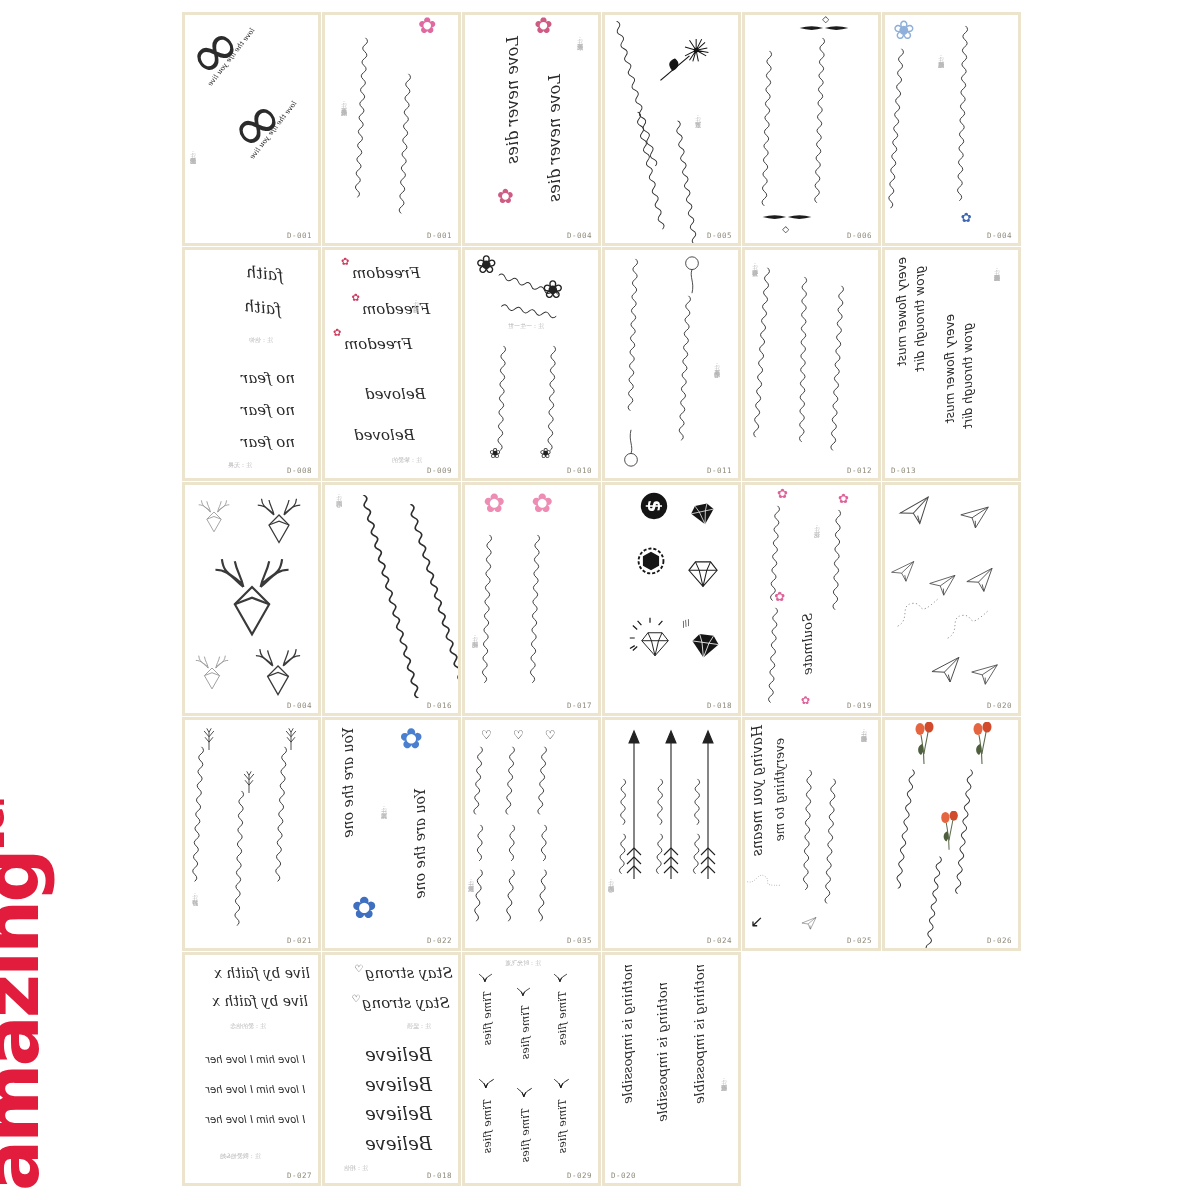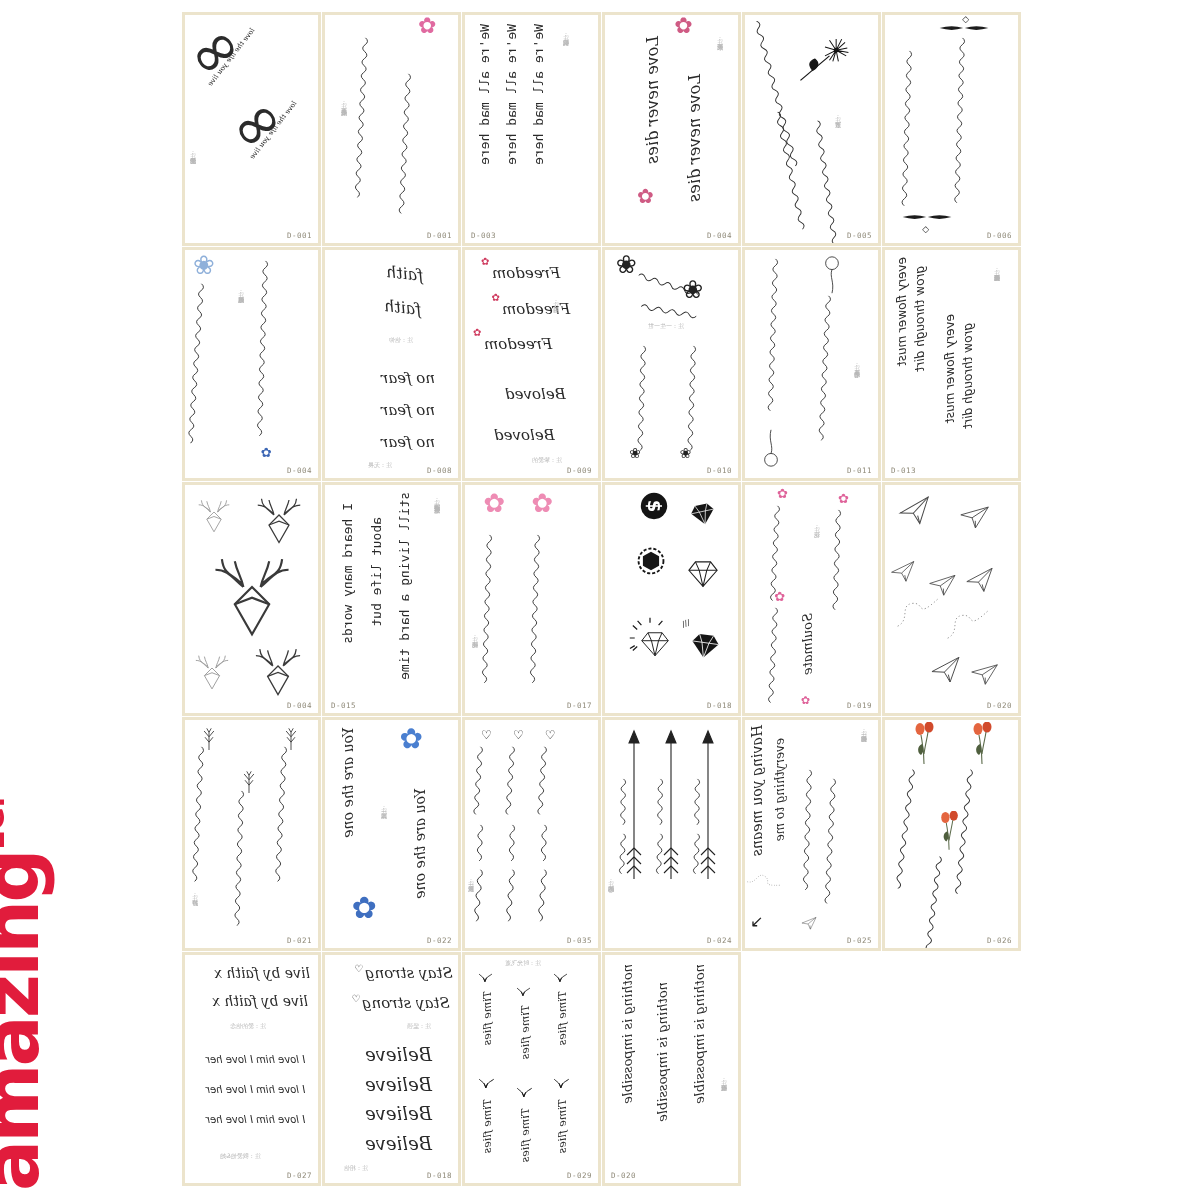--- a/index.html
+++ b/index.html
@@ -53,29 +53,20 @@
           <svg width="140" height="9" viewBox="0 0 140 8" preserveAspectRatio="none" fill="none" stroke="#2e2e2e" stroke-width="0.85" stroke-linecap="round">
             <path d="M0 4 q3.5 -4 7 0 t 7 0 t 7 0 t 7 0 t 7 0 t 7 0 t 7 0 t 7 0 t 7 0 t 7 0 t 7 0 t 7 0 t 7 0 t 7 0 t 7 0 t 7 0 t 7 0 t 7 0 t 7 0 t 7 0"></path>
           </svg>
         </div>
         <div class="el plain vt" style="left: 12%; top: 36%; font-size: 6px; color: rgb(184, 184, 184); transform: scaleX(-1);">注：心之所愿 无所不成</div>
       </div>
       <span class="cid">D-001</span>
     </div>
     <div class="card">
       <div class="art">
-        <div class="el print vt" style="left: 10%; top: 4%; font-size: 13px; color: rgb(42, 42, 42); transform: scaleX(-1);">We're all mad here</div>
-        <div class="el print vt" style="left: 30%; top: 4%; font-size: 13px; color: rgb(42, 42, 42); transform: scaleX(-1);">We're all mad here</div>
-        <div class="el print vt" style="left: 50%; top: 4%; font-size: 13px; color: rgb(42, 42, 42); transform: scaleX(-1);">We're all mad here</div>
-        <div class="el plain vt" style="left: 74%; top: 6%; font-size: 6px; color: rgb(184, 184, 184); transform: scaleX(-1);">注：我们都疯了</div>
-      </div>
-      <span class="cid left">D-003</span>
-    </div>
-    <div class="card">
-      <div class="art">
         <div class="el plain" style="left: 52%; top: 0%; font-size: 22px; color: rgb(207, 91, 132);">✿</div>
         <div class="el script vt" style="left: 30%; top: 9%; font-size: 16px; color: rgb(42, 42, 42); transform: scaleX(-1);">Love never dies</div>
         <div class="el script vt" style="left: 62%; top: 26%; font-size: 16px; color: rgb(42, 42, 42); transform: scaleX(-1);">Love never dies</div>
         <div class="el plain" style="left: 24%; top: 75%; font-size: 20px; color: rgb(207, 91, 132);">✿</div>
         <div class="el plain vt" style="left: 84%; top: 8%; font-size: 6px; color: rgb(184, 184, 184); transform: scaleX(-1);">注：爱情永不死</div>
       </div>
       <span class="cid">D-004</span>
     </div>
     <div class="card">
       <div class="art">
@@ -235,20 +226,41 @@
             <circle cx="11" cy="9" r="7"></circle>
             <path d="M11 16 C8 24 14 30 11 42"></path>
           </svg>
         </div>
         <div class="el plain vt" style="left: 82%; top: 48%; font-size: 6px; color: rgb(184, 184, 184); transform: scaleX(-1);">注：执子之手 与子偕老</div>
       </div>
       <span class="cid">D-011</span>
     </div>
     <div class="card">
       <div class="art">
+        <div class="el plain vt" style="left: 5%; top: 4%; font-size: 6px; color: rgb(184, 184, 184); transform: scaleX(-1);">注：奇迹每天都有</div>
+        <div class="el" style="left: 20%; top: 8%; transform-origin: 0px 0px; transform: rotate(94deg);">
+          <svg width="170" height="9" viewBox="0 0 168 8" preserveAspectRatio="none" fill="none" stroke="#2e2e2e" stroke-width="0.85" stroke-linecap="round">
+            <path d="M0 4 q3.5 -4 7 0 t 7 0 t 7 0 t 7 0 t 7 0 t 7 0 t 7 0 t 7 0 t 7 0 t 7 0 t 7 0 t 7 0 t 7 0 t 7 0 t 7 0 t 7 0 t 7 0 t 7 0 t 7 0 t 7 0 t 7 0 t 7 0 t 7 0 t 7 0"></path>
+          </svg>
+        </div>
+        <div class="el" style="left: 48%; top: 12%; transform-origin: 0px 0px; transform: rotate(91deg);">
+          <svg width="165" height="9" viewBox="0 0 168 8" preserveAspectRatio="none" fill="none" stroke="#2e2e2e" stroke-width="0.85" stroke-linecap="round">
+            <path d="M0 4 q3.5 -4 7 0 t 7 0 t 7 0 t 7 0 t 7 0 t 7 0 t 7 0 t 7 0 t 7 0 t 7 0 t 7 0 t 7 0 t 7 0 t 7 0 t 7 0 t 7 0 t 7 0 t 7 0 t 7 0 t 7 0 t 7 0 t 7 0 t 7 0 t 7 0"></path>
+          </svg>
+        </div>
+        <div class="el" style="left: 76%; top: 16%; transform-origin: 0px 0px; transform: rotate(93deg);">
+          <svg width="165" height="9" viewBox="0 0 168 8" preserveAspectRatio="none" fill="none" stroke="#2e2e2e" stroke-width="0.85" stroke-linecap="round">
+            <path d="M0 4 q3.5 -4 7 0 t 7 0 t 7 0 t 7 0 t 7 0 t 7 0 t 7 0 t 7 0 t 7 0 t 7 0 t 7 0 t 7 0 t 7 0 t 7 0 t 7 0 t 7 0 t 7 0 t 7 0 t 7 0 t 7 0 t 7 0 t 7 0 t 7 0 t 7 0"></path>
+          </svg>
+        </div>
+      </div>
+      <span class="cid">D-012</span>
+    </div>
+    <div class="card">
+      <div class="art">
         <div class="el hand vt" style="left: 8%; top: 3%; font-size: 12px; color: rgb(42, 42, 42); transform: scaleX(-1);">every flower must</div>
         <div class="el hand vt" style="left: 22%; top: 7%; font-size: 12px; color: rgb(42, 42, 42); transform: scaleX(-1);">grow through dirt</div>
         <div class="el hand vt" style="left: 44%; top: 28%; font-size: 12px; color: rgb(42, 42, 42); transform: scaleX(-1);">every flower must</div>
         <div class="el hand vt" style="left: 58%; top: 32%; font-size: 12px; color: rgb(42, 42, 42); transform: scaleX(-1);">grow through dirt</div>
         <div class="el plain vt" style="left: 82%; top: 6%; font-size: 6px; color: rgb(184, 184, 184); transform: scaleX(-1);">注：每朵花都要经历泥土</div>
       </div>
       <span class="cid left">D-013</span>
     </div>
     <div class="card">
       <div class="art">
@@ -285,26 +297,33 @@
             <path d="M20 20 L12 28 L20 42 L28 28 Z"></path>
             <path d="M12 28 L20 25 L28 28"></path>
             <path d="M16 20 C13 14 7 16 6 7 M16 20 C11 16 9 12 3 12 M16 20 C15 15 13 13 12 8 M24 20 C27 14 33 16 34 7 M24 20 C29 16 31 12 37 12 M24 20 C25 15 27 13 28 8"></path>
           </svg>
         </div>
       </div>
       <span class="cid">D-004</span>
     </div>
     <div class="card">
       <div class="art">
-        <div class="el print vt" style="left: 12%; top: 8%; font-size: 13px; color: rgb(42, 42, 42); transform: scaleX(-1);">I heard many words</div>
-        <div class="el print vt" style="left: 34%; top: 14%; font-size: 13px; color: rgb(42, 42, 42); transform: scaleX(-1);">about life but</div>
-        <div class="el print vt" style="left: 55%; top: 3%; font-size: 13px; color: rgb(42, 42, 42); transform: scaleX(-1);">still living a hard time</div>
-        <div class="el plain vt" style="left: 82%; top: 4%; font-size: 6px; color: rgb(184, 184, 184); transform: scaleX(-1);">注：听过许多道理 依然过不好这一生</div>
-      </div>
-      <span class="cid left">D-015</span>
+        <div class="el plain vt" style="left: 8%; top: 2%; font-size: 6px; color: rgb(184, 184, 184); transform: scaleX(-1);">注：心若向阳</div>
+        <div class="el" style="left: 32%; top: 4%; transform-origin: 0px 0px; transform: rotate(75deg);">
+          <svg width="210" height="9" viewBox="0 0 210 8" preserveAspectRatio="none" fill="none" stroke="#2e2e2e" stroke-width="1.5" stroke-linecap="round">
+            <path d="M0 4 q3.5 -4 7 0 t 7 0 t 7 0 t 7 0 t 7 0 t 7 0 t 7 0 t 7 0 t 7 0 t 7 0 t 7 0 t 7 0 t 7 0 t 7 0 t 7 0 t 7 0 t 7 0 t 7 0 t 7 0 t 7 0 t 7 0 t 7 0 t 7 0 t 7 0 t 7 0 t 7 0 t 7 0 t 7 0 t 7 0 t 7 0"></path>
+          </svg>
+        </div>
+        <div class="el" style="left: 68%; top: 8%; transform-origin: 0px 0px; transform: rotate(74deg);">
+          <svg width="205" height="9" viewBox="0 0 203 8" preserveAspectRatio="none" fill="none" stroke="#2e2e2e" stroke-width="1.5" stroke-linecap="round">
+            <path d="M0 4 q3.5 -4 7 0 t 7 0 t 7 0 t 7 0 t 7 0 t 7 0 t 7 0 t 7 0 t 7 0 t 7 0 t 7 0 t 7 0 t 7 0 t 7 0 t 7 0 t 7 0 t 7 0 t 7 0 t 7 0 t 7 0 t 7 0 t 7 0 t 7 0 t 7 0 t 7 0 t 7 0 t 7 0 t 7 0 t 7 0"></path>
+          </svg>
+        </div>
+      </div>
+      <span class="cid">D-016</span>
     </div>
     <div class="card">
       <div class="art">
         <div class="el plain" style="left: 14%; top: 2%; font-size: 26px; color: rgb(238, 140, 180);">✿</div>
         <div class="el plain" style="left: 50%; top: 2%; font-size: 26px; color: rgb(238, 140, 180);">✿</div>
         <div class="el" style="left: 22%; top: 22%; transform-origin: 0px 0px; transform: rotate(92deg);">
           <svg width="148" height="9" viewBox="0 0 147 8" preserveAspectRatio="none" fill="none" stroke="#2e2e2e" stroke-width="0.85" stroke-linecap="round">
             <path d="M0 4 q3.5 -4 7 0 t 7 0 t 7 0 t 7 0 t 7 0 t 7 0 t 7 0 t 7 0 t 7 0 t 7 0 t 7 0 t 7 0 t 7 0 t 7 0 t 7 0 t 7 0 t 7 0 t 7 0 t 7 0 t 7 0 t 7 0"></path>
           </svg>
         </div>

